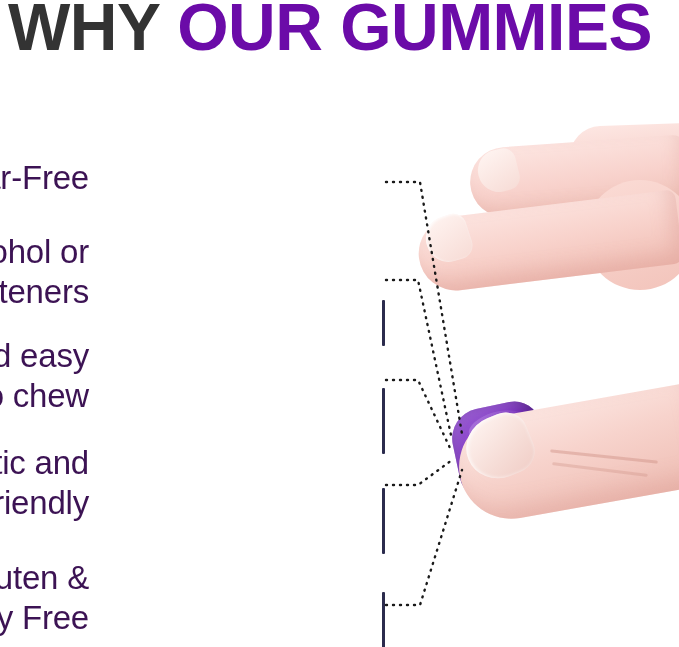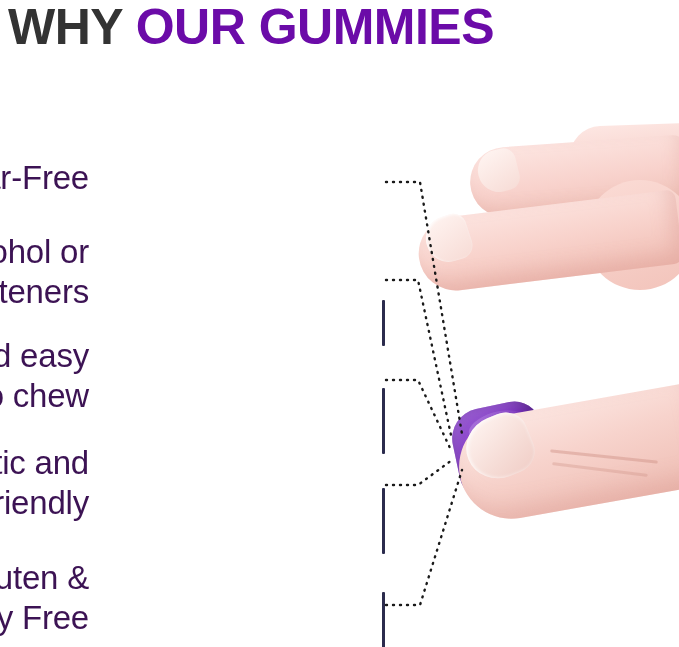--- a/index.html
+++ b/index.html
@@ -18,21 +18,21 @@
   }
 
   
   #headline {
     position: absolute;
     left: 8px;
     top: 2px;
     width: 660px;
     font-family: "Liberation Sans", sans-serif;
     font-weight: 700;
-    font-size: 50px;
+    font-size: 66px;
     line-height: 50px;
     letter-spacing: -0.5px;
     color: #333333;
     white-space: nowrap;
   }
   #headline .ln { display: block; }
   #headline .accent { color: #6B0BA8; }
   #headline .dark { color: #333333; }
 
   

